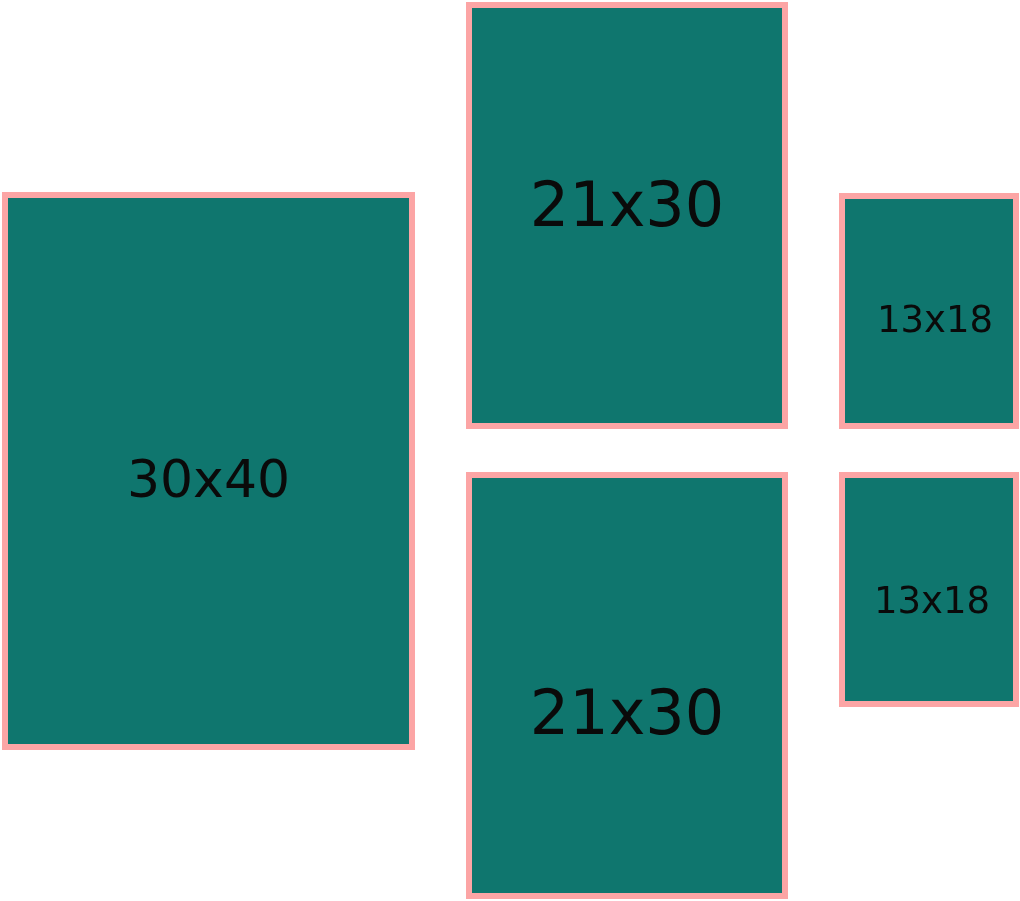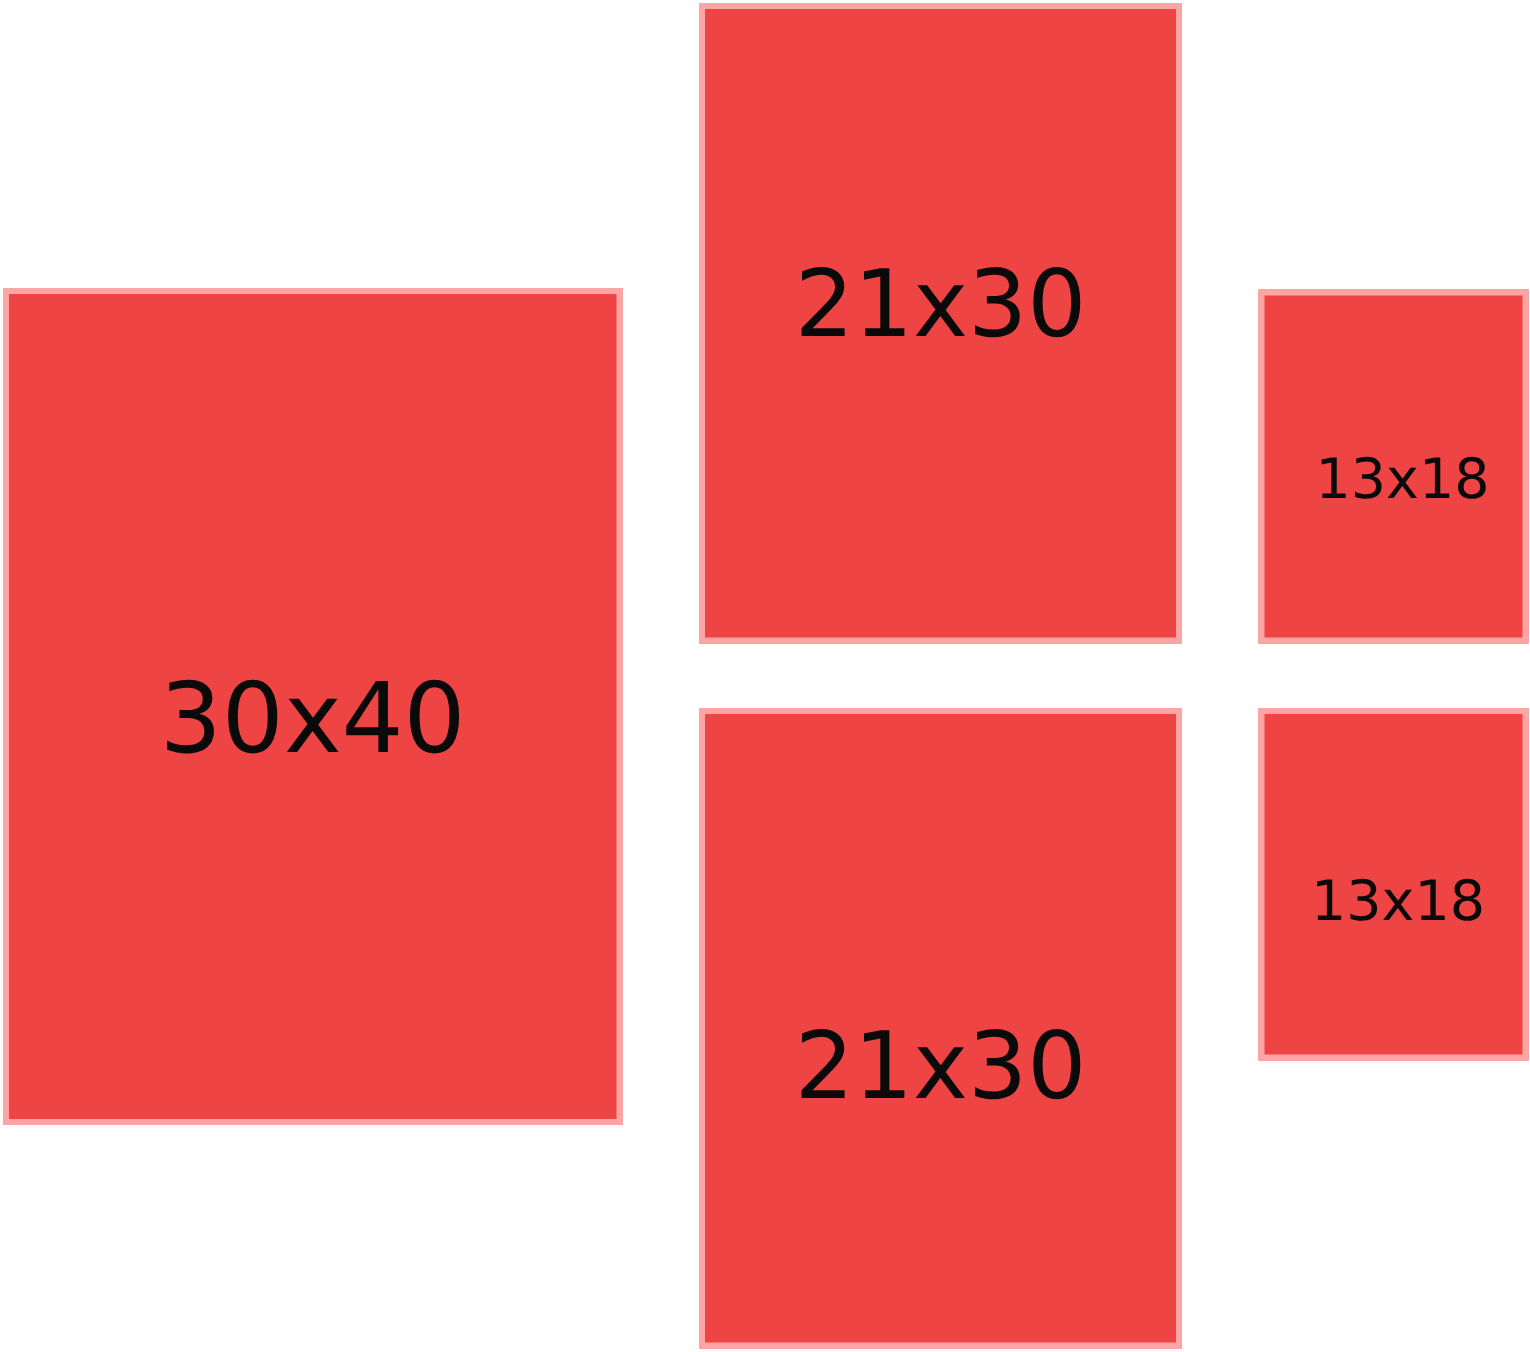--- a/index.html
+++ b/index.html
@@ -1,32 +1,32 @@
 <!DOCTYPE html>
 <html><head>
 <meta charset="utf-8">
 <style>
   html, body { margin: 0; padding: 0; background: #ffffff; }
   body { width: 1020px; height: 901px; position: relative; overflow: hidden; }
   .frame {
     position: absolute;
     box-sizing: border-box;
-    border: 4px solid #fca5a5;
-    background: #ef4444;
+    border: 6px solid #fca5a5;
+    background: #0f766e;
     display: flex;
     align-items: center;
     justify-content: center;
   }
   .label {
     font-family: "DejaVu Sans", sans-serif;
     color: #0a0a0a;
     white-space: nowrap;
   }
   #f1 { left: 2px; top: 192px; width: 413px; height: 558px; }
-  #f1 .label { font-size: 65px; margin-top: 16px; }
+  #f1 .label { font-size: 52px; margin-top: 16px; }
   #f2 { left: 466px; top: 2px; width: 322px; height: 427px; }
   #f2 .label { font-size: 62px; position: absolute; top: 160px; }
   #f3 { left: 466px; top: 472px; width: 322px; height: 427px; }
   #f3 .label { font-size: 62px; position: absolute; top: 198px; }
   #f4 { left: 839px; top: 193px; width: 180px; height: 236px; }
   #f4 .label { font-size: 37px; margin-left: 12px; margin-top: 16px; }
   #f5 { left: 839px; top: 472px; width: 180px; height: 235px; }
   #f5 .label { font-size: 37px; margin-left: 6px; margin-top: 22px; }
 </style>
 </head>

